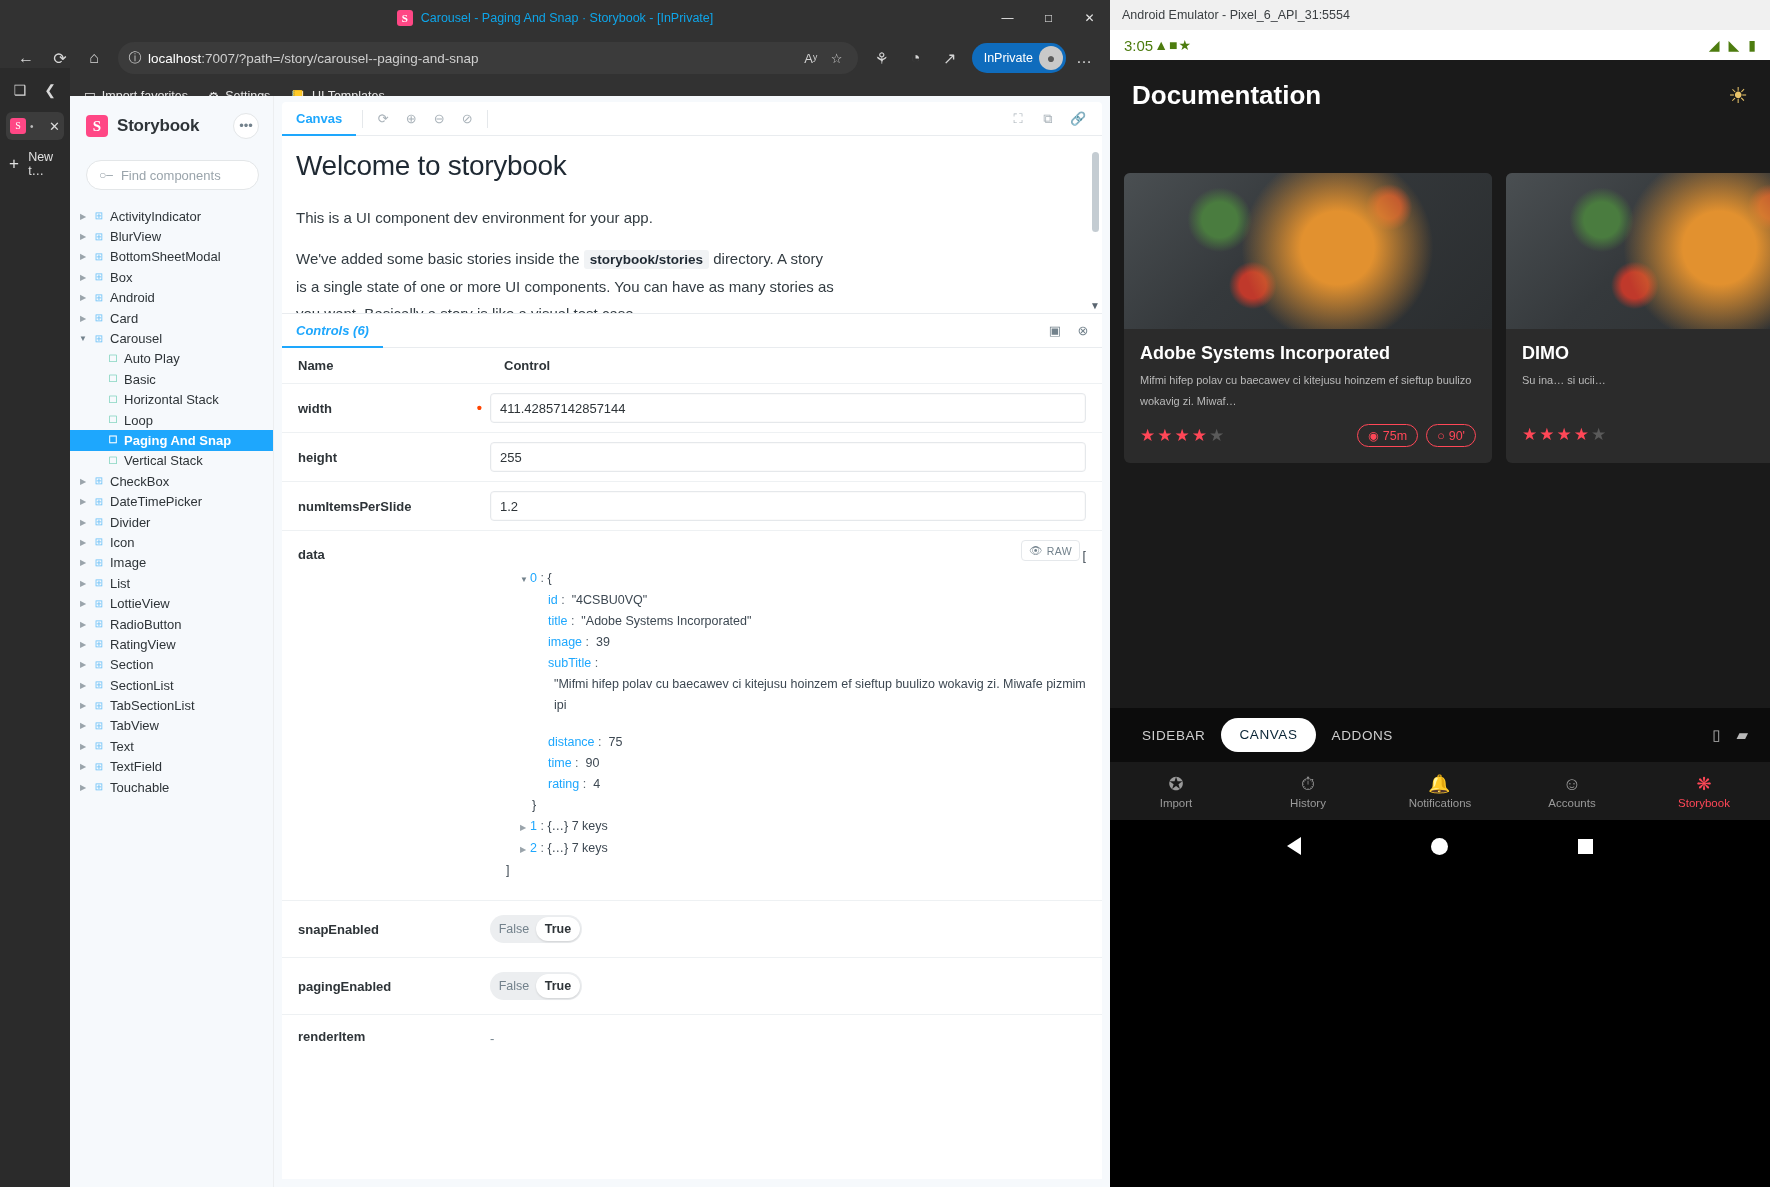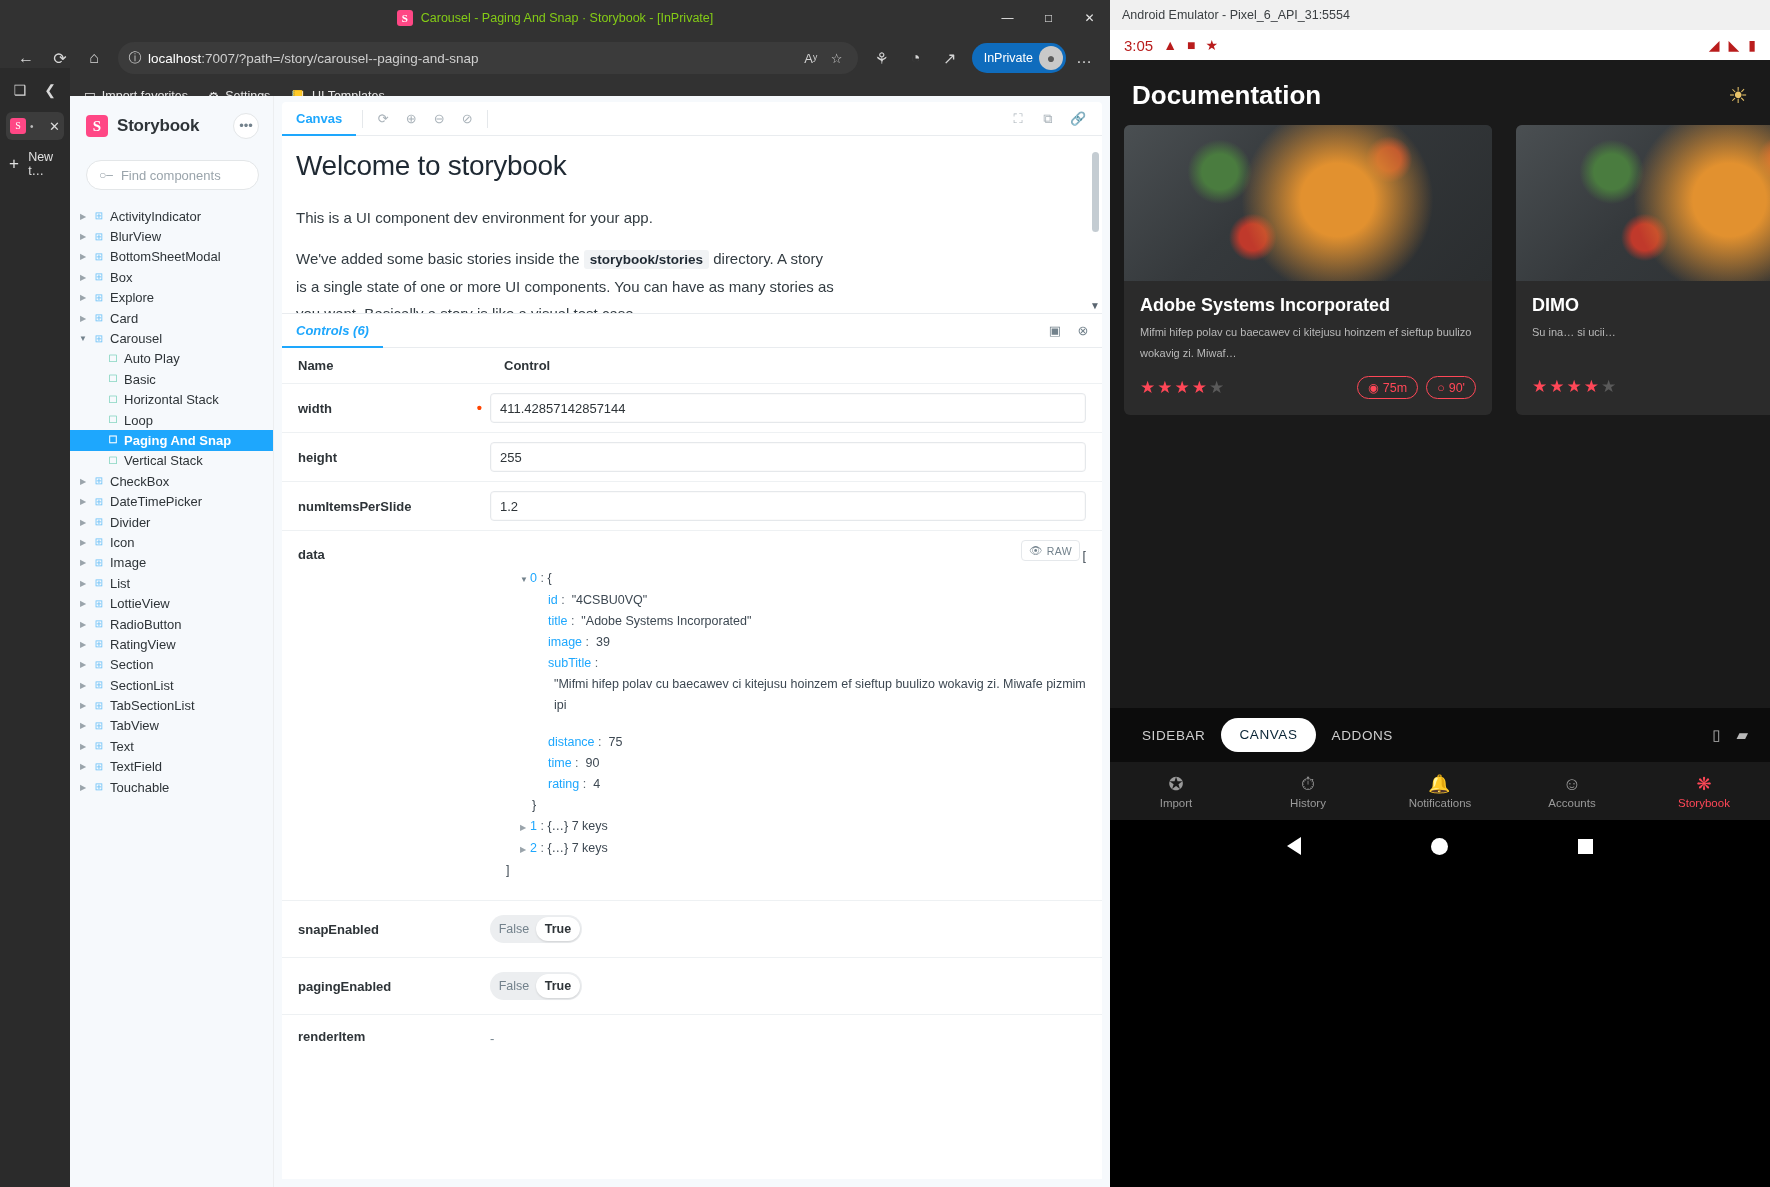--- a/index.html
+++ b/index.html
@@ -18,21 +18,21 @@
   .titlebar {
     height: 36px; display: flex; align-items: center; justify-content: center;
     position: relative; background: #323232; flex: 0 0 36px;
   }
   .title-inner { display: flex; align-items: center; gap: 8px; }
   .sb-logo {
     width: 16px; height: 16px; background: #ff4785; border-radius: 3px;
     color: #fff; font-size: 11px; font-weight: bold; line-height: 16px;
     text-align: center; font-family: "Liberation Serif", serif;
   }
-  .title-text { color: #84cc16; font-size: 12.5px; }
+  .title-text { color: #0ea5e9; font-size: 12.5px; }
   .wincontrols {
     position: absolute; right: 0; top: 0; display: flex; height: 36px;
   }
   .wbtn {
     width: 41px; height: 36px; display: flex; align-items: center;
     justify-content: center; color: #e8e8e8; font-size: 12px;
   }
 
   .navbar {
     height: 44px; display: flex; align-items: center; gap: 2px;
@@ -265,31 +265,31 @@
   .emu {
     position: absolute; left: 1110px; top: 0; width: 660px; height: 1187px;
     background: #000; overflow: hidden;
   }
   .emu-title {
     height: 30px; background: #f0f0f0; color: #3c4043; font-size: 12.5px;
     display: flex; align-items: center; padding-left: 12px;
   }
   .emu-status {
     height: 30px; background: #fff; display: flex; align-items: center;
-    padding: 0 14px; gap: 10px; color: #b91c1c; font-size: 14px;
+    padding: 0 14px; gap: 1px; color: #4d7c0f; font-size: 14px;
   }
   .emu-status .time { font-size: 15px; }
   .emu-status .right { margin-left: auto; display: flex; gap: 9px; align-items:center;}
   .emu-screen { background: #1a1a1a; height: 812px; position: relative; overflow: hidden;}
   .app-header {
     display: flex; align-items: center; padding: 20px 22px 14px 22px;
   }
   .app-title { color: #fff; font-size: 26px; font-weight: 700; }
   .app-sun { margin-left: auto; color: #e9c46a; font-size: 22px; }
-  .carousel { display: flex; gap: 24px; padding-left: 14px; }
+  .carousel { display: flex; gap: 14px; padding-left: 14px; margin-top: 48px; }
   .card {
     width: 368px; flex: 0 0 368px; background: #2b2b2b; border-radius: 6px;
     overflow: hidden;
   }
   .card-img {
     height: 156px; position: relative;
     background:
       radial-gradient(circle at 58% 48%, #e2912f 0 16%, rgba(226,145,47,0) 42%),
       radial-gradient(circle at 35% 72%, #c0392b 0 5%, rgba(192,57,43,0) 9%),
       radial-gradient(circle at 26% 30%, #4a7c3f 0 6%, rgba(74,124,63,0) 11%),
@@ -440,21 +440,21 @@
               <span class="t-label">BottomSheetModal</span>
             </div>
             <div class="tree-row">
               <span class="tw">▶</span>
               <span class="t-ico t-comp">⊞</span>
               <span class="t-label">Box</span>
             </div>
             <div class="tree-row">
               <span class="tw">▶</span>
               <span class="t-ico t-comp">⊞</span>
-              <span class="t-label">Explore</span>
+              <span class="t-label">Android</span>
             </div>
             <div class="tree-row">
               <span class="tw">▶</span>
               <span class="t-ico t-comp">⊞</span>
               <span class="t-label">Card</span>
             </div>
             <div class="tree-row">
               <span class="tw open">▼</span>
               <span class="t-ico t-comp">⊞</span>
               <span class="t-label">Carousel</span>

